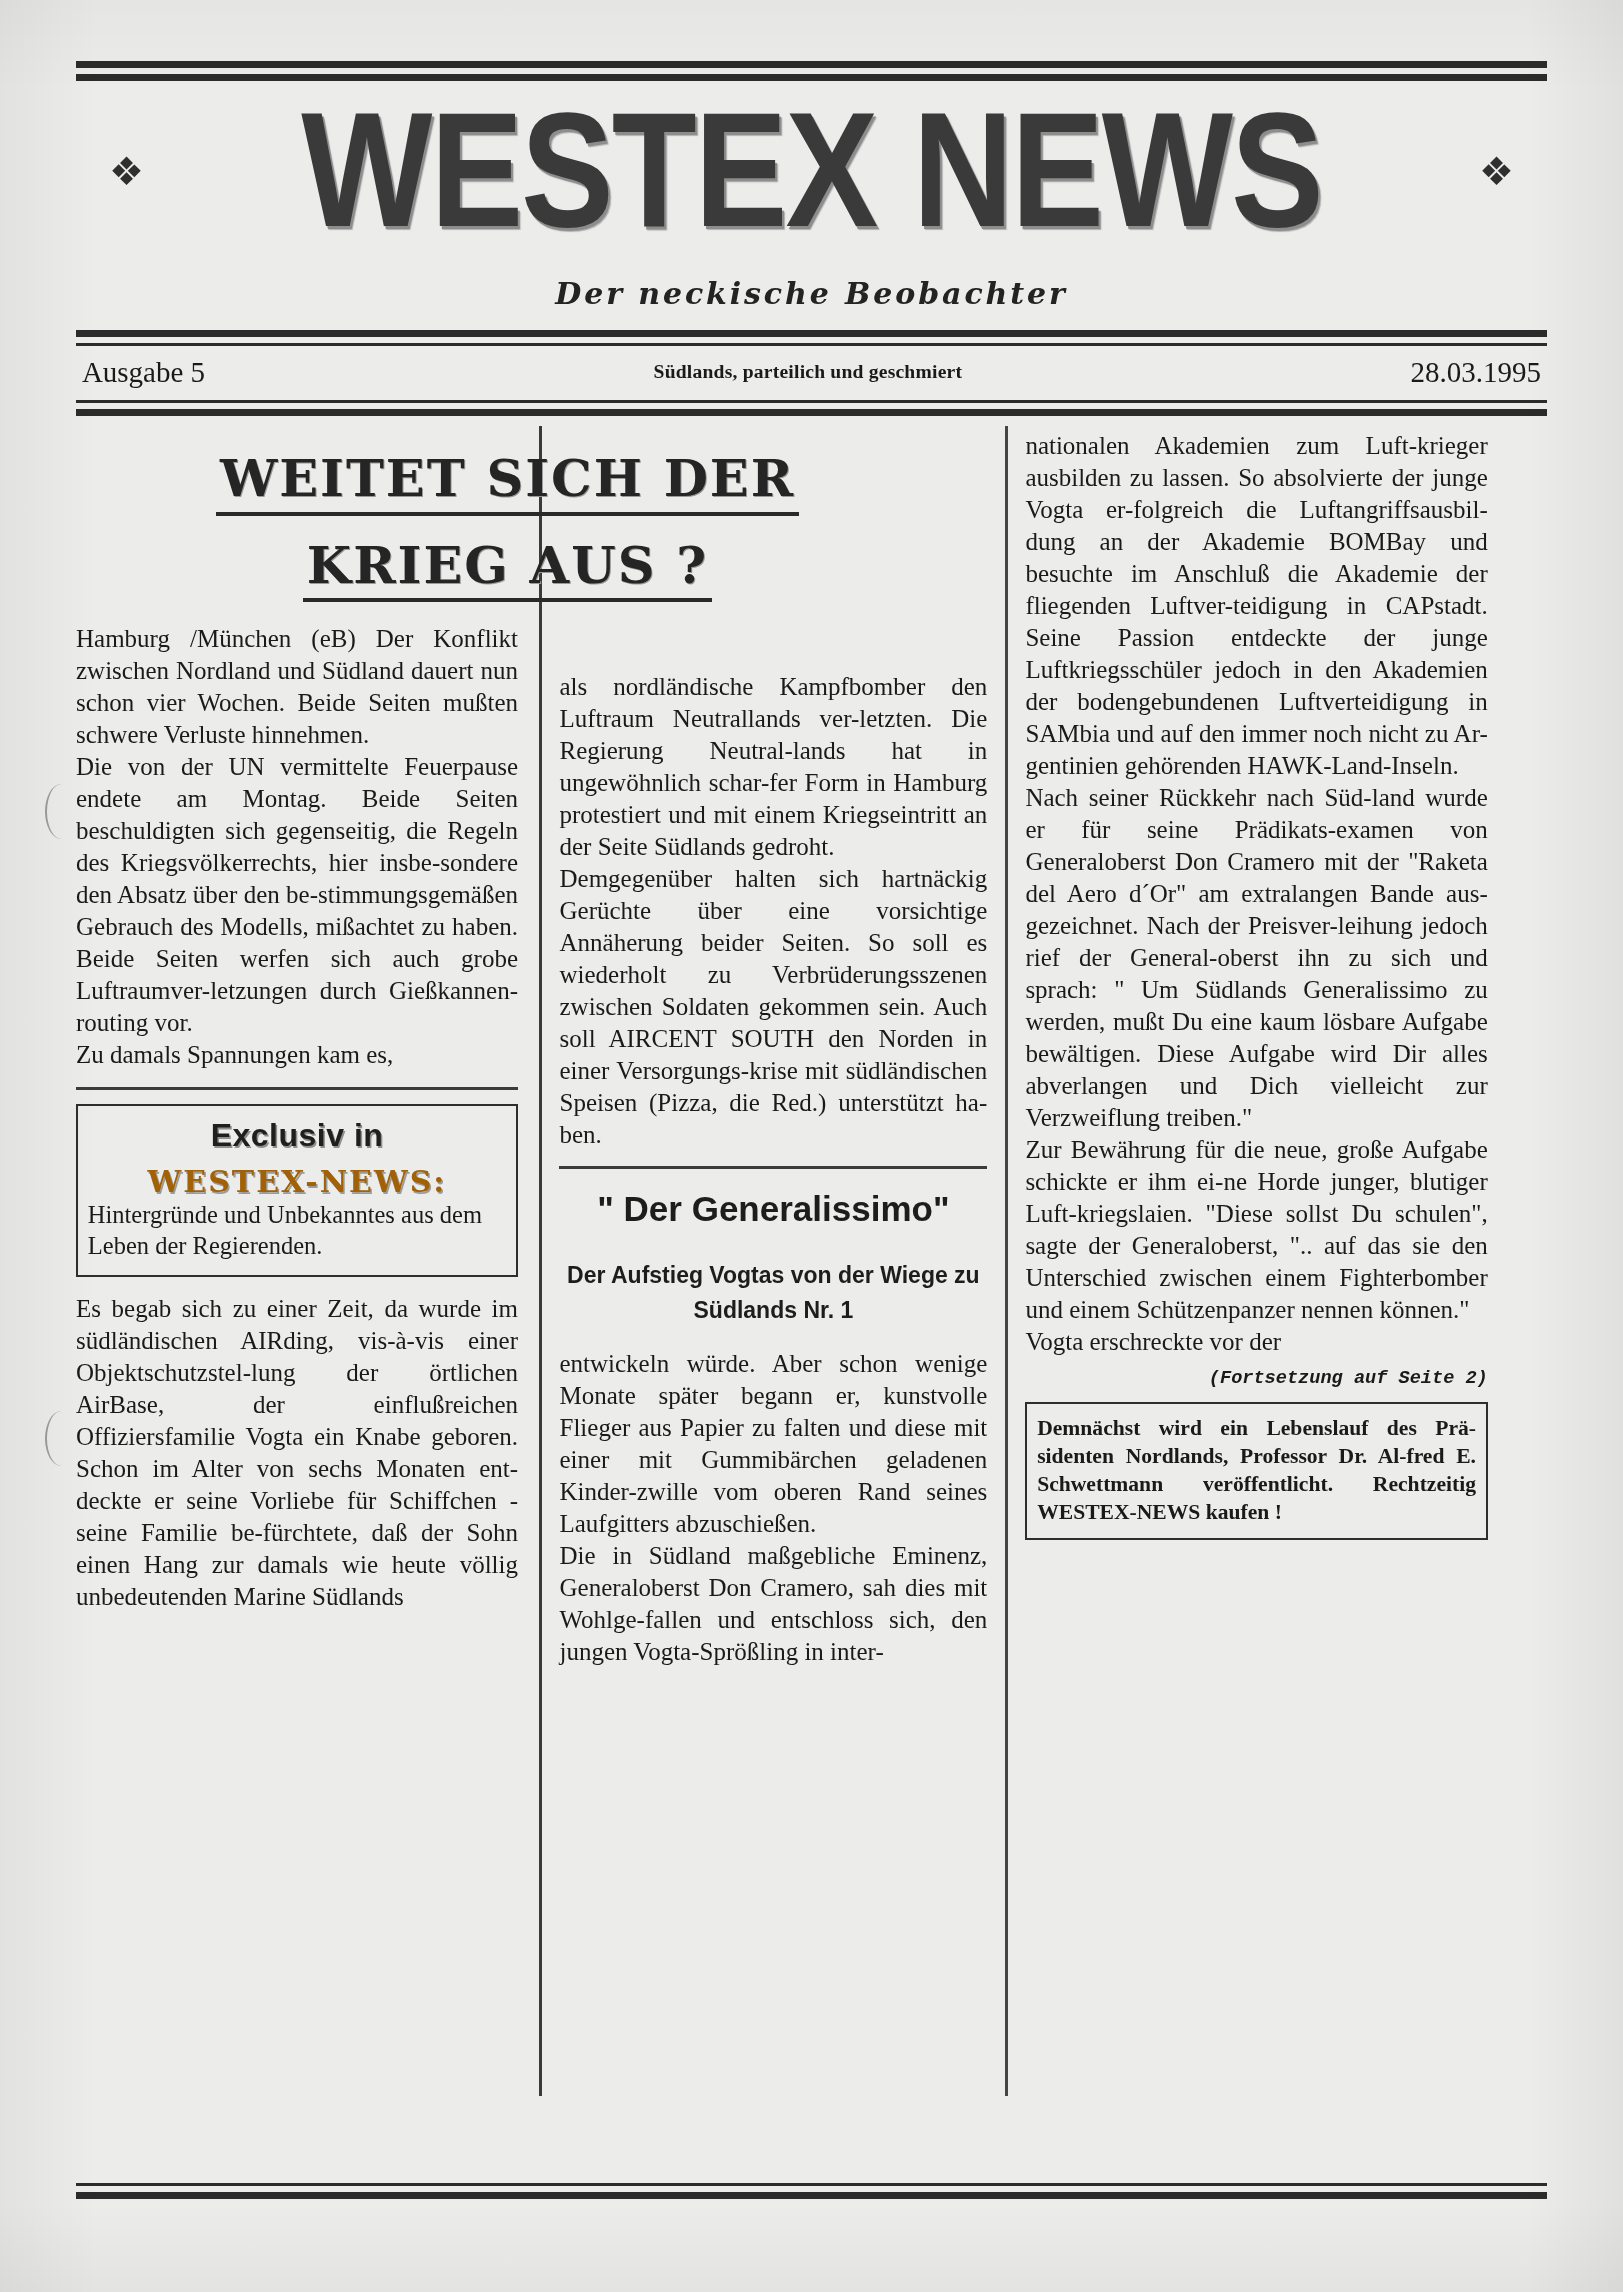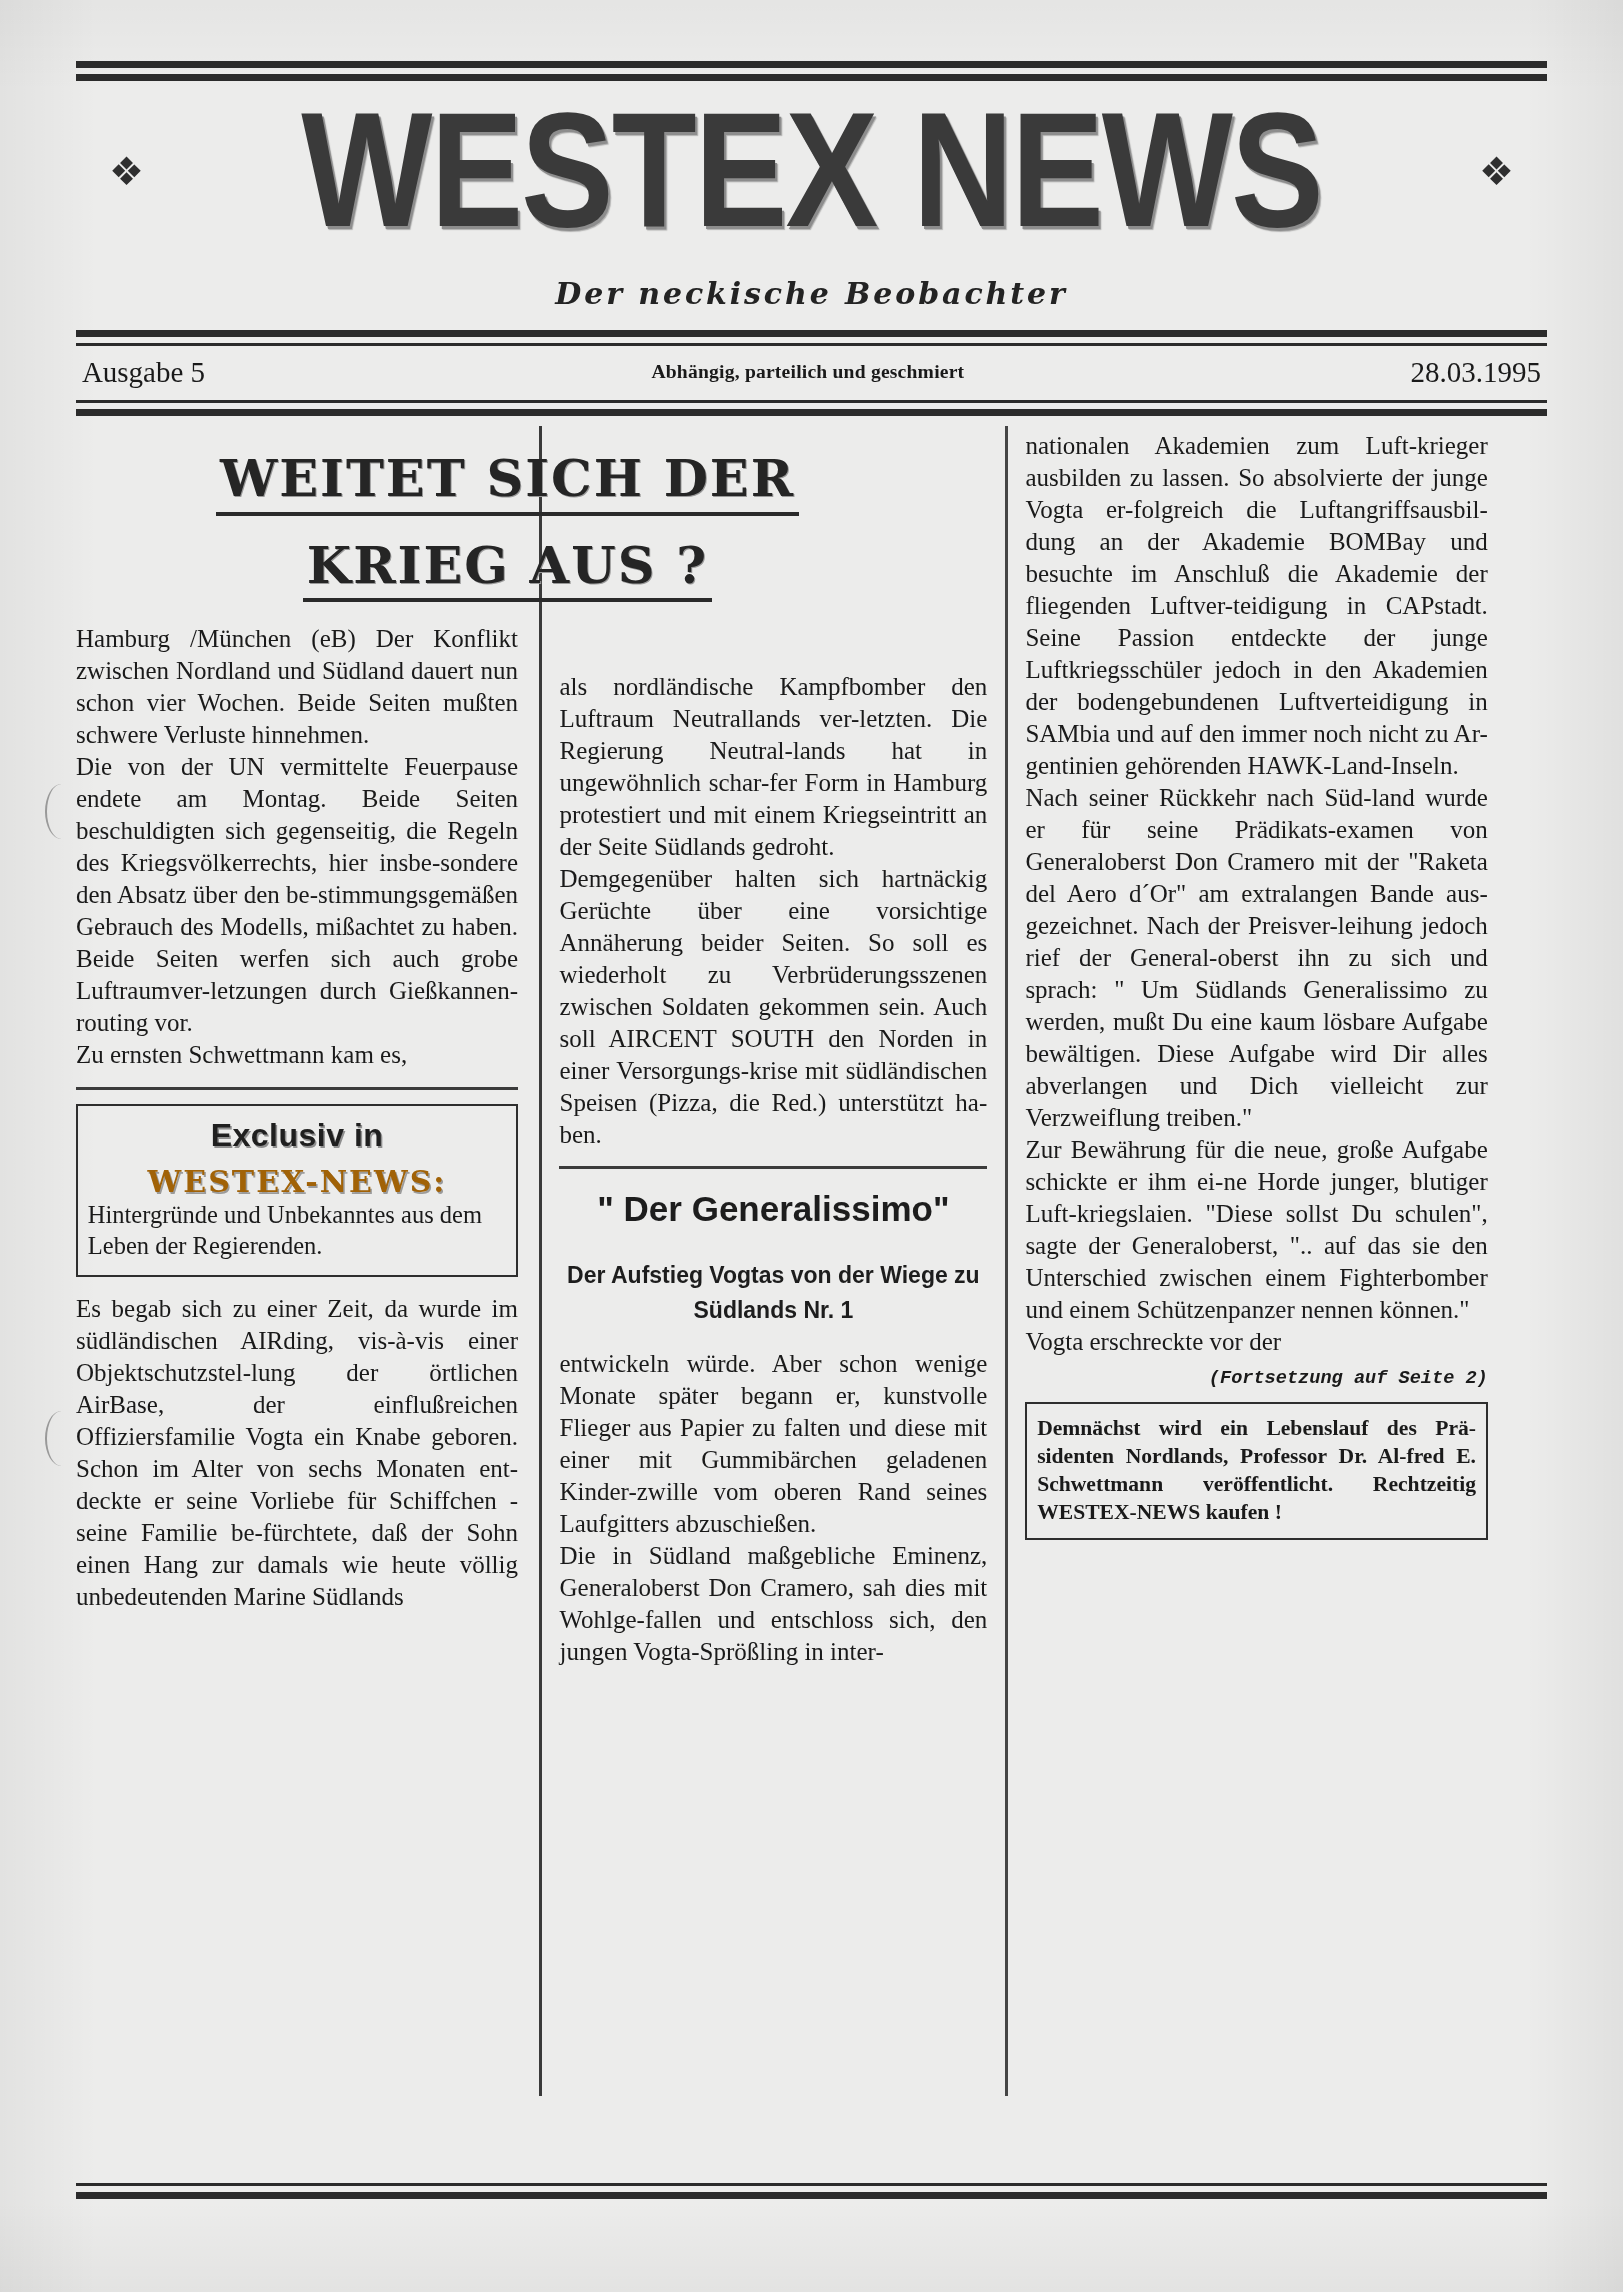--- a/index.html
+++ b/index.html
@@ -227,42 +227,42 @@
   <div class="subtitle">Der neckische Beobachter</div>
 
   <div style="margin-top:19.6px;">
     <div class="rule-thick"></div>
     <div class="rule-gap"></div>
     <div class="rule-thin"></div>
   </div>
 
   <div class="inforow">
     <div class="info-left">Ausgabe 5</div>
-    <div class="info-mid">Abhängig, parteilich und geschmiert</div>
+    <div class="info-mid">Südlands, parteilich und geschmiert</div>
     <div class="info-right">28.03.1995</div>
   </div>
 
   <div>
     <div class="rule-thin"></div>
     <div class="rule-gap"></div>
     <div class="rule-thick"></div>
   </div>
 
   <div class="content">
 
     <div class="col col-1">
 
       <div class="headline" style="width:863px;">
         <div><span class="hl-line">WEITET SICH DER</span></div>
         <div class="hl2"><span class="hl-line">KRIEG AUS ?</span></div>
       </div>
 
       <p class="body">Hamburg /München (eB)  Der Konflikt zwischen Nordland und Südland dauert nun schon vier Wochen. Beide Seiten mußten schwere Verluste hinnehmen.</p>
       <p class="body">Die von der UN vermittelte Feuerpause endete am Montag. Beide Seiten beschuldigten sich gegenseitig, die Regeln des Kriegsvölkerrechts, hier insbe-sondere den Absatz über den be-stimmungsgemäßen Gebrauch des Modells, mißachtet zu haben. Beide Seiten werfen sich auch grobe Luftraumver-letzungen durch Gießkannen-routing vor.</p>
-      <p class="body">Zu ernsten Schwettmann kam es,</p>
+      <p class="body">Zu damals Spannungen kam es,</p>
 
       <div class="hr-col"></div>
 
       <div class="excl-box">
         <div class="excl-l1">Exclusiv in</div>
         <div class="excl-l2">WESTEX-NEWS:</div>
         <div class="excl-body">Hintergründe und Unbekanntes aus dem Leben der Regierenden.</div>
       </div>
 
       <p class="body">Es begab sich zu einer Zeit, da wurde im südländischen AIRding, vis-à-vis einer Objektschutzstel-lung der örtlichen AirBase, der einflußreichen Offiziersfamilie Vogta ein Knabe geboren. Schon im Alter von sechs Monaten ent-deckte er seine Vorliebe für Schiffchen - seine Familie be-fürchtete, daß der Sohn einen Hang zur damals wie heute völlig unbedeutenden Marine Südlands</p>

